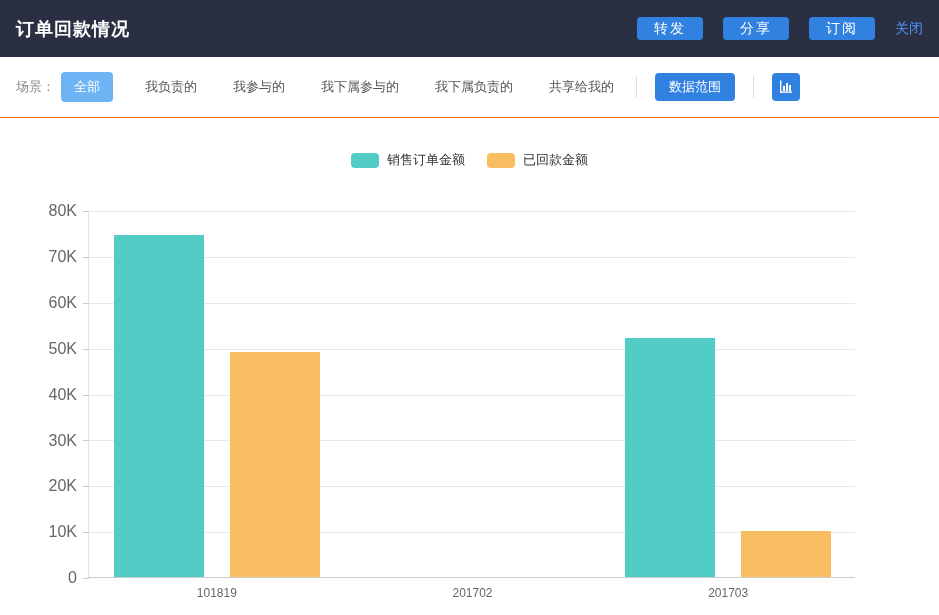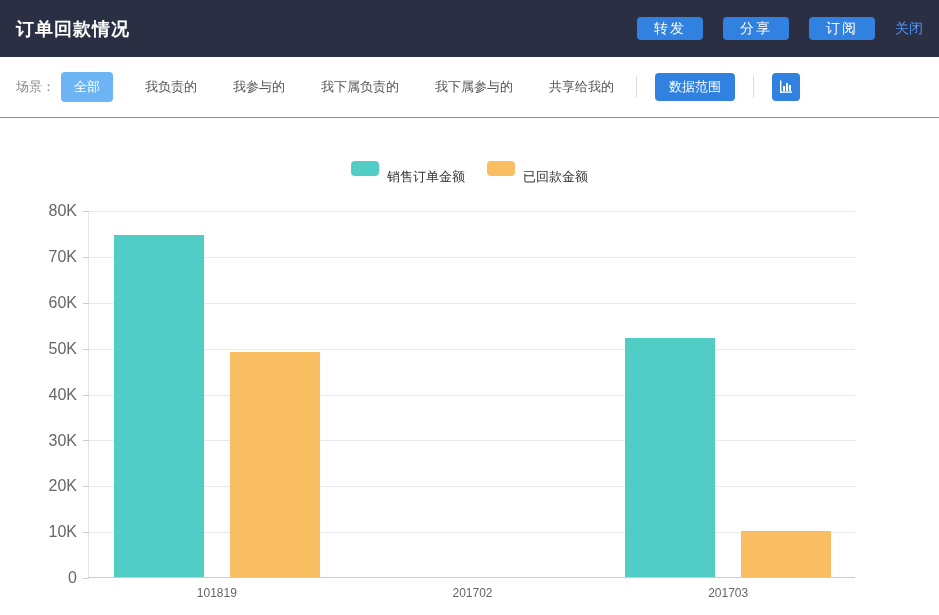--- a/index.html
+++ b/index.html
@@ -34,21 +34,21 @@
                height:28px; padding:0 14px; font-size:13px; cursor:pointer; font-family:inherit; }
   .icon-btn { background:#3181e0; border:none; border-radius:4px; width:28px; height:28px;
               display:inline-flex; align-items:center; justify-content:center; cursor:pointer; }
 
   
   .main { position:absolute; left:0; top:118px; width:939px; height:497px; background:#fff; }
   .legend { position:absolute; top:33px; left:0; width:100%;
             display:flex; justify-content:center; align-items:center; gap:22px; }
   .legend-item { display:flex; align-items:center; gap:8px; cursor:pointer; }
   .legend-swatch { width:28px; height:15px; border-radius:4px; }
-  .legend-label { font-size:13px; color:#333;margin-top:17px; }
+  .legend-label { font-size:13px; color:#333; }
 
   #plot { position:absolute; left:88px; top:93px; width:767px; height:367px;
           border-left:1px solid #e6e6e6; border-bottom:1px solid #ccc; }
   .gridline { position:absolute; left:0; width:100%; height:1px; background:#e9e9e9; }
   .ytick { position:absolute; left:-6px; width:6px; height:1px; background:#ccc; }
   .ylabel { position:absolute; right:calc(100% + 12px); transform:translateY(-50%);
             color:#666; font-size:16px; white-space:nowrap; }
   .xlabel { position:absolute; top:calc(100% + 9px); transform:translateX(-50%);
             color:#666; font-size:12px; white-space:nowrap; }
   .bar { position:absolute; bottom:0; z-index:2; }
@@ -73,22 +73,22 @@
       <a class="close-link">关闭</a>
     </div>
   </div>
 
   <div class="filter-bar">
     <span class="scene-label">场景：</span>
     <div class="tabs" id="scene-tabs">
         <span class="scene-tab active">全部</span>
         <span class="scene-tab">我负责的</span>
         <span class="scene-tab">我参与的</span>
+        <span class="scene-tab">我下属参与的</span>
         <span class="scene-tab">我下属负责的</span>
-        <span class="scene-tab">我下属参与的</span>
         <span class="scene-tab">共享给我的</span>
       </div>
     <span class="vdiv"></span>
     <button class="range-btn">数据范围</button>
     <span class="vdiv"></span>
     <button class="icon-btn">
       <svg width="16" height="16" viewBox="0 0 16 16">
         <rect x="2" y="1.5" width="1.4" height="12" fill="#fff"></rect>
         <rect x="2" y="12.4" width="12" height="1.4" fill="#fff"></rect>
         <rect x="5" y="7" width="2" height="5" fill="#fff"></rect>

